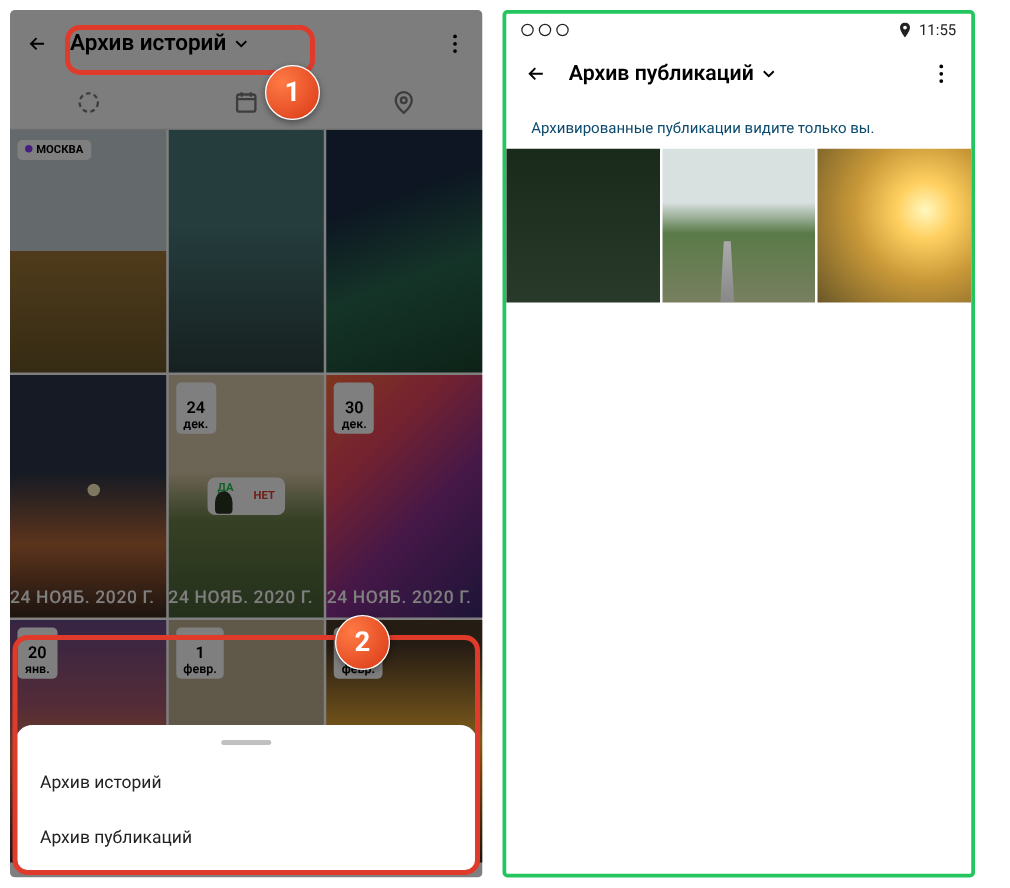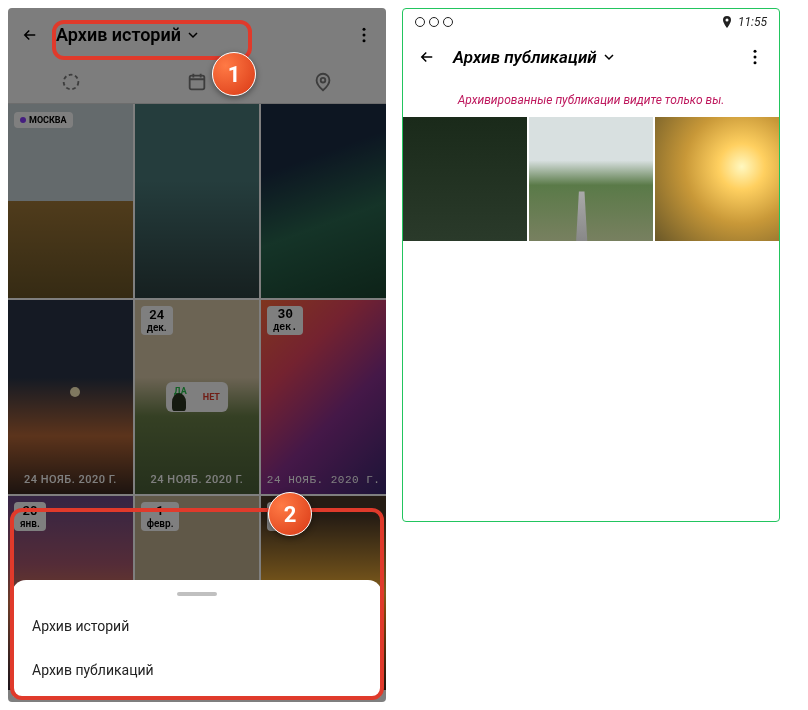--- a/index.html
+++ b/index.html
@@ -12,21 +12,21 @@
   gap: 16px;
   padding: 8px;
 }
 .phone {
   position: relative;
   border-radius: 4px;
   overflow: hidden;
   background: #fff;
 }
 .phone-left { width: 378px; height: 694px; }
-.phone-right { width: 378px; height: 514px; border: 1px solid #22c55e; font-style: italic; }
+.phone-right { width: 378px; height: 694px; border: 3px solid #22c55e; }
 
 
 .dimmed-layer {
   position: absolute;
   inset: 0;
   background: rgba(0,0,0,0.5);
   pointer-events: none;
   z-index: 5;
 }
 .header-left {
@@ -116,29 +116,29 @@
   top: 6px;
   left: 6px;
   background: #fff;
   border-radius: 4px;
   padding: 2px 6px;
   font-size: 10px;
   font-weight: 600;
   line-height: 1.1;
   text-align: center;
 }
-.story-date-top .num { font-size: 13px; display: block; }
+.story-date-top .num { font-size: 13px; display: block; margin-top: 12px; }
 .story-date-bottom {
   position: absolute;
   bottom: 8px;
   left: 0;
   right: 0;
-  text-align: center;
+  text-align: left;
   color: #fff;
-  font-size: 11px;
+  font-size: 14px;
   font-weight: 500;
   letter-spacing: 0.5px;
 }
 .location-tag {
   position: absolute;
   top: 8px;
   left: 6px;
   background: #fff;
   border-radius: 4px;
   padding: 3px 6px;
@@ -262,43 +262,42 @@
 .title-right {
   font-size: 17px;
   font-weight: 600;
   color: #000;
   flex: 1;
   display: flex;
   align-items: center;
   gap: 6px;
 }
 .info-text {
-  text-align: center;
   font-size: 12px;
-  color: #be185d;
+  color: #0c4a6e;
   padding: 14px 20px 10px;
 }
 .grid-right {
   display: grid;
   grid-template-columns: repeat(3, 1fr);
   gap: 2px;
 }
 .post-cell {
   aspect-ratio: 1/1;
 }
 
 
 .bg-landscape1 { background: linear-gradient(to bottom, #c8d4d8 50%, #a07838 50%, #6b5628 100%); padding-left: 40px; }
 .bg-trees { background: linear-gradient(to bottom, #4a7a7a 40%, #2d4040 100%); }
 .bg-sunset1 { background: linear-gradient(to bottom, #2a3548 40%, #b86838 70%, #3a2820 100%); position: relative; }
 .bg-sunset1::after { content:''; position:absolute; top:45%; left:50%; width:10px; height:10px; background:#fff0c0; border-radius:50%; }
 .bg-aurora { background: linear-gradient(160deg, #1a2d45 30%, #2a6850 60%, #1a4530 100%); }
 .bg-tree-field { background: linear-gradient(to bottom, #d8c8a8 40%, #6a8048 60%, #4a6038 100%); position:relative; }
 .bg-tree-field::after { content:''; position:absolute; top:48%; left:30%; width:14px; height:18px; background:#2a3520; border-radius:50% 50% 20% 20%; }
-.bg-polygon { background: linear-gradient(135deg, #ff6a3c 0%, #e84560 30%, #8a3090 60%, #3a2870 100%); font-family: Liberation Mono, monospace; }
+.bg-polygon { background: linear-gradient(135deg, #ff6a3c 0%, #e84560 30%, #8a3090 60%, #3a2870 100%); }
 .bg-dusk { background: linear-gradient(to bottom, #6a4a88 0%, #a85870 35%, #d87850 55%, #3a2838 100%); }
 .bg-gold-field { background: linear-gradient(to bottom, #c0b090 45%, #b89848 55%, #8a6828 100%); position:relative; }
 .bg-sunset2 { background: linear-gradient(to bottom, #4a3828 10%, #ffb838 50%, #ff8818 60%, #3a2a18 100%); }
 
 .bg-dark-green { background: linear-gradient(to bottom, #1a2a1a 0%, #2a3a2a 100%); }
 .bg-road-hills { background: linear-gradient(to bottom, #d8e0e0 35%, #5a7a48 55%, #788060 100%); position:relative; }
 .bg-road-hills::after { content:''; position:absolute; bottom:0; left:20%; width:45%; height:40%; background:linear-gradient(to top, #888, #aaa); clip-path: polygon(40% 100%, 60% 100%, 55% 0%, 45% 0%); }
 .bg-bokeh-sun { background: radial-gradient(circle at 70% 40%, #fff8c0 0%, #ffd060 20%, #c89838 50%, #6a5828 100%); }
 
 </style>

